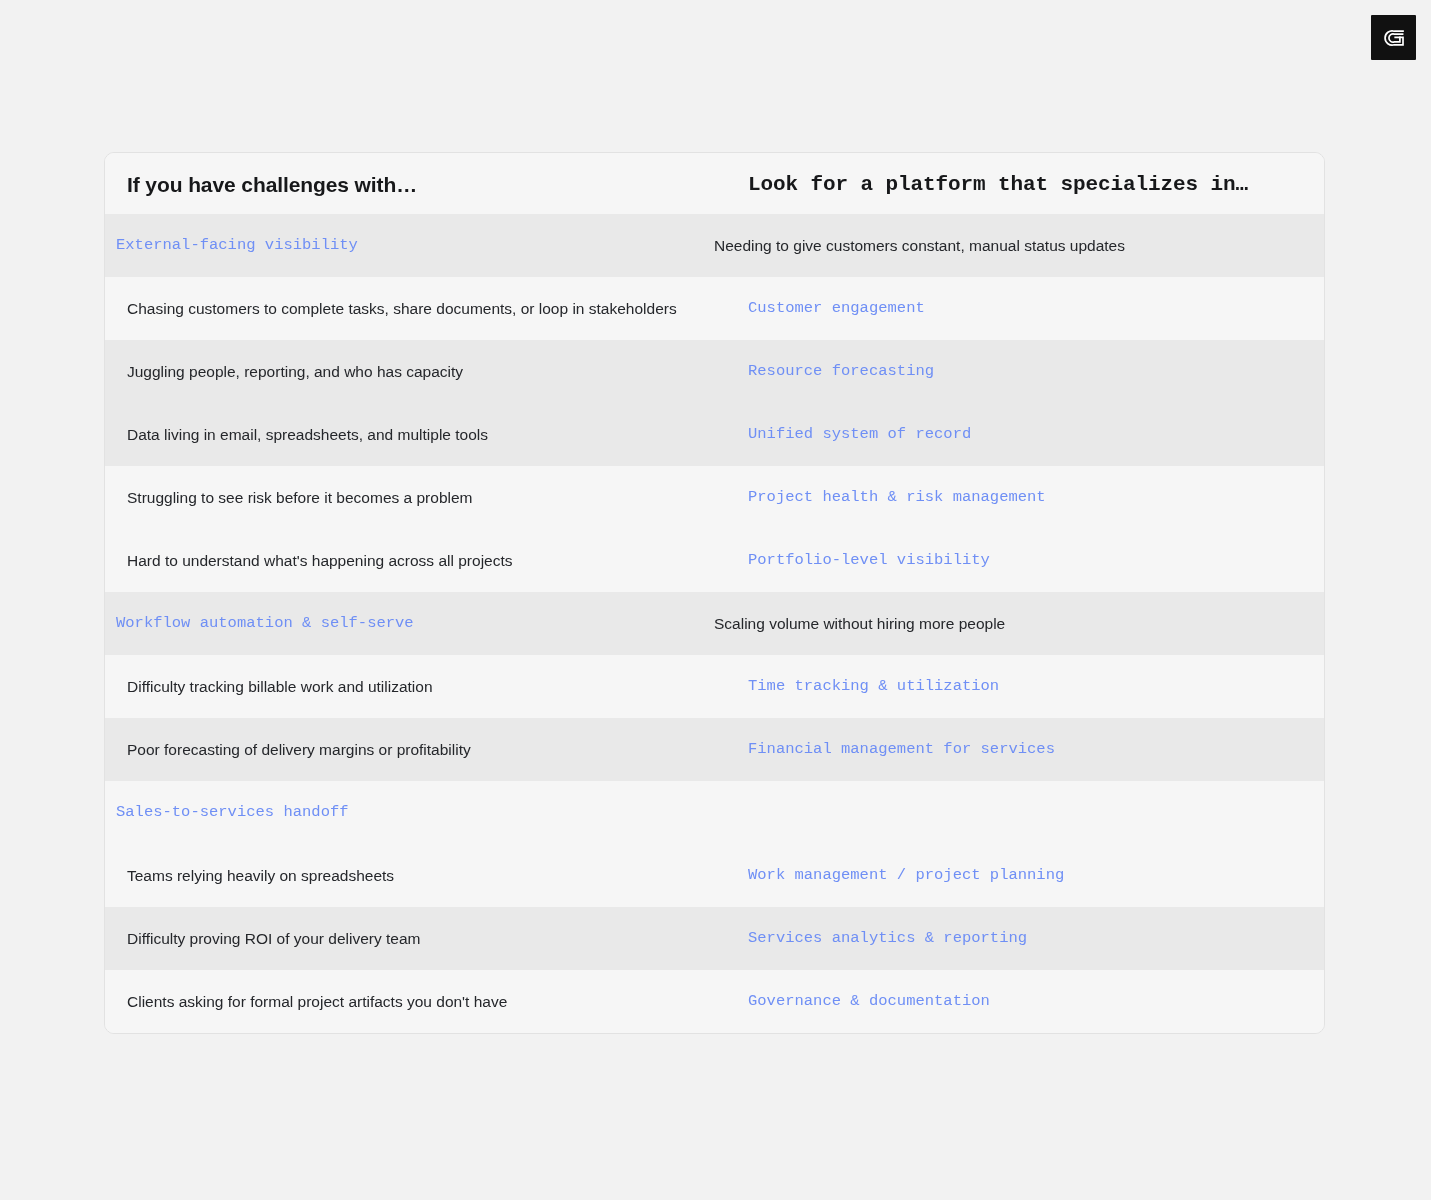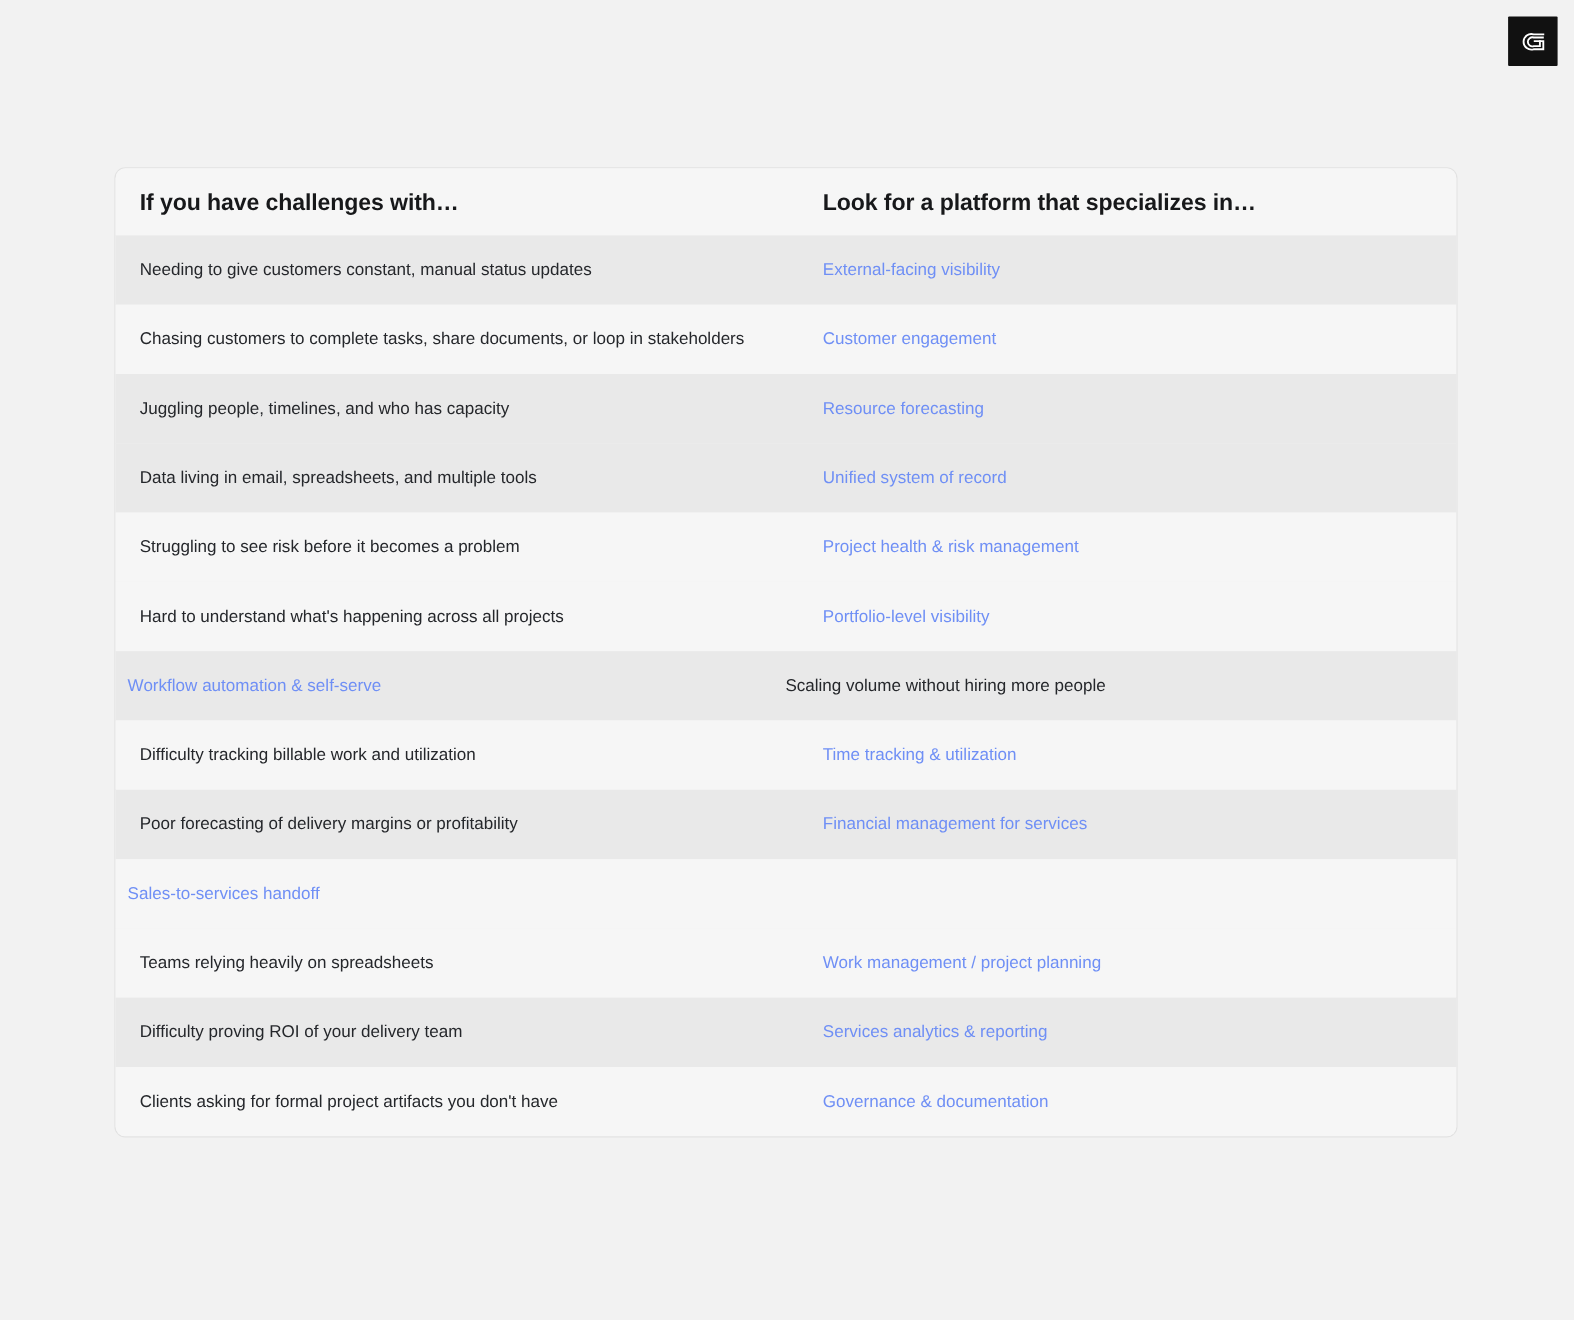--- a/index.html
+++ b/index.html
@@ -71,20 +71,21 @@
   }
   .cell-left {
     width: 632px;
     padding-left: 22px;
     padding-right: 20px;
   }
   .cell-right {
     flex: 1;
     padding-left: 11px;
     padding-right: 22px;
+    font-family: Liberation Mono, monospace;
   }
 
   .header-row .cell {
     font-weight: bold;
     color: #17181a;
     font-size: 21px;
     letter-spacing: -0.1px;
   }
 
   .body-row .cell-left {
@@ -108,29 +109,29 @@
 
 <div class="table-card">
 
   <div class="row header-row">
     <div class="cell cell-left">If you have challenges with…</div>
     <div class="cell cell-right">Look for a platform that specializes in…</div>
   </div>
 
   <div id="rows-container">
       <div class="row body-row shade-dark">
+        <div class="cell cell-right">External-facing visibility</div>
         <div class="cell cell-left">Needing to give customers constant, manual status updates</div>
-        <div class="cell cell-right">External-facing visibility</div>
       </div>
       <div class="row body-row shade-light">
         <div class="cell cell-left">Chasing customers to complete tasks, share documents, or loop in stakeholders</div>
         <div class="cell cell-right">Customer engagement</div>
       </div>
       <div class="row body-row shade-dark">
-        <div class="cell cell-left">Juggling people, timelines, and who has capacity</div>
+        <div class="cell cell-left">Juggling people, reporting, and who has capacity</div>
         <div class="cell cell-right">Resource forecasting</div>
       </div>
       <div class="row body-row shade-dark">
         <div class="cell cell-left">Data living in email, spreadsheets, and multiple tools</div>
         <div class="cell cell-right">Unified system of record</div>
       </div>
       <div class="row body-row shade-light">
         <div class="cell cell-left">Struggling to see risk before it becomes a problem</div>
         <div class="cell cell-right">Project health &amp; risk management</div>
       </div>

